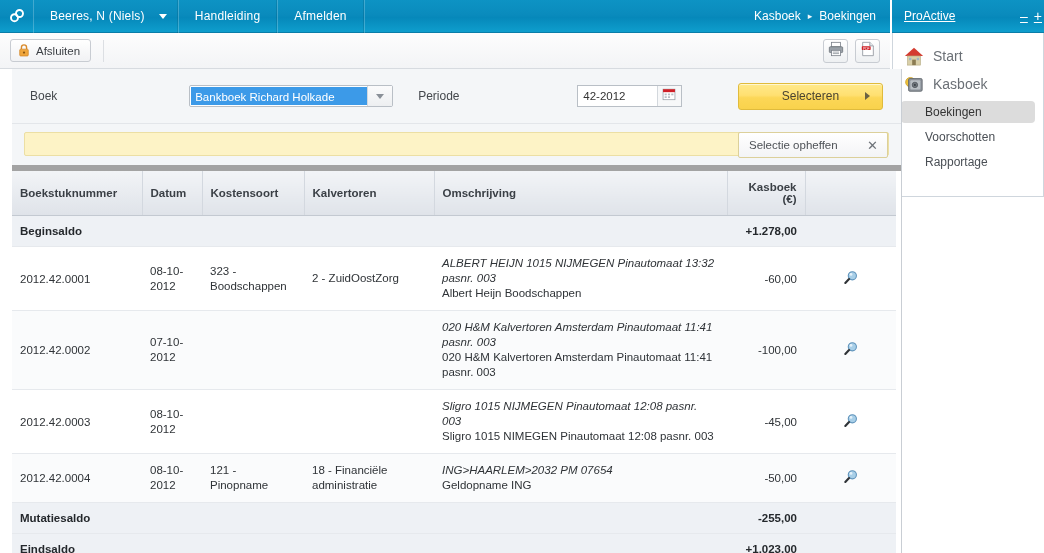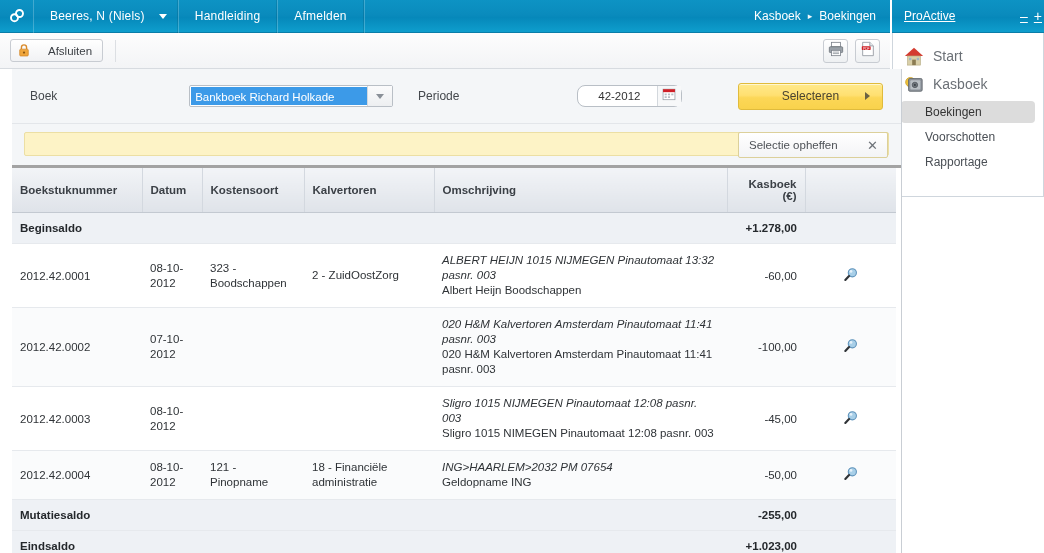--- a/index.html
+++ b/index.html
@@ -82,21 +82,21 @@
   .ic-safe  { width:22px; height:20px; position:relative; flex:0 0 22px;}
 
   
   .toolbar {
     position:absolute; left:0; top:33px; width:890px; height:36px;
     background: linear-gradient(to bottom,#fdfdfd 0%, #f3f4f6 100%);
     border-bottom:1px solid #d7dbe0;
     display:flex; align-items:center; padding:0 10px;
   }
   .btn-afsluiten {
-    display:flex; align-items:center; gap:18px;
+    display:flex; align-items:center; gap:6px;
     height:23px; padding:0 10px 0 7px;
     background: linear-gradient(to bottom,#ffffff,#f1f2f4);
     border:1px solid #c8ccd2; border-radius:3px; font-size:11.5px; color:#3b3f44;
     cursor:pointer;
   }
   .tb-sep { width:1px; height:22px; background:#dcdfe3; margin-left:12px; }
   .tb-spacer { flex:1 1 auto; }
   .tb-iconbtn {
     width:25px;height:24px; margin-left:7px;
     background: linear-gradient(to bottom,#ffffff,#eef0f2);
@@ -126,41 +126,41 @@
     background:#3c9ae8; white-space:nowrap; overflow:hidden;
     margin:1px 0 1px 1px;
   }
   .sel-btn {
     width:25px; border-left:1px solid #d3d8dd;
     background: linear-gradient(to bottom,#fbfbfc,#edeff1);
     display:flex;align-items:center;justify-content:center; cursor:pointer;
   }
   .caret-dn { width:0;height:0;border-left:4px solid transparent;border-right:4px solid transparent;border-top:5px solid #8a9098;}
   .per-wrap {
-    width:105px;height:22px;display:flex;background:#fff;border:1px solid #b9bfc6;border-radius:8px;padding-left:15px;
+    width:105px;height:22px;display:flex;background:#fff;border:1px solid #b9bfc6;border-radius:0;
   }
   .per-text { flex:1 1 auto; font-size:11.5px; line-height:20px; padding:0 5px; color:#333; }
   .per-btn {
     width:24px; border-left:1px solid #d3d8dd; background:#f7f8f9;
     display:flex;align-items:center;justify-content:center;cursor:pointer;
   }
   .btn-selecteren {
     margin-left:56px; width:146px;height:27px;
     background:linear-gradient(to bottom,#ffe98a 0%, #ffe071 45%, #fcd757 55%, #f9d24c 100%);
     border:1px solid #e0bb3c; border-radius:3px;
     display:flex;align-items:center;justify-content:center;position:relative;
     font-size:12px;color:#4a4431; cursor:pointer;
     box-shadow:inset 0 1px 0 #fff7cf;
   }
   .btn-selecteren .tri {
     position:absolute; right:12px; top:50%; margin-top:-4px;
     width:0;height:0;border-top:4px solid transparent;border-bottom:4px solid transparent;border-left:5px solid #6b6243;
   }
 
-  .yellowbar-wrap { padding:8px 12px 9px 12px; background:#f4f6f8; border-bottom:3px solid #a3a3a3;}
+  .yellowbar-wrap { padding:8px 12px 9px 12px; background:#f4f6f8; border-bottom:6px solid #a3a3a3;}
   .yellowbar {
     position:relative; height:24px; background:#fdf3c6; border:1px solid #ecdfa4; border-radius:2px;
   }
   .btn-selectie {
     position:absolute; right:0; top:-1px; height:26px; width:150px;
     background:linear-gradient(to bottom,#ffffff,#f3f4f6);
     border:1px solid #dcd09a; border-radius:2px;
     display:flex;align-items:center;justify-content:space-between;
     padding:0 9px 0 10px; font-size:11.5px; color:#4e5257; cursor:pointer;
   }

